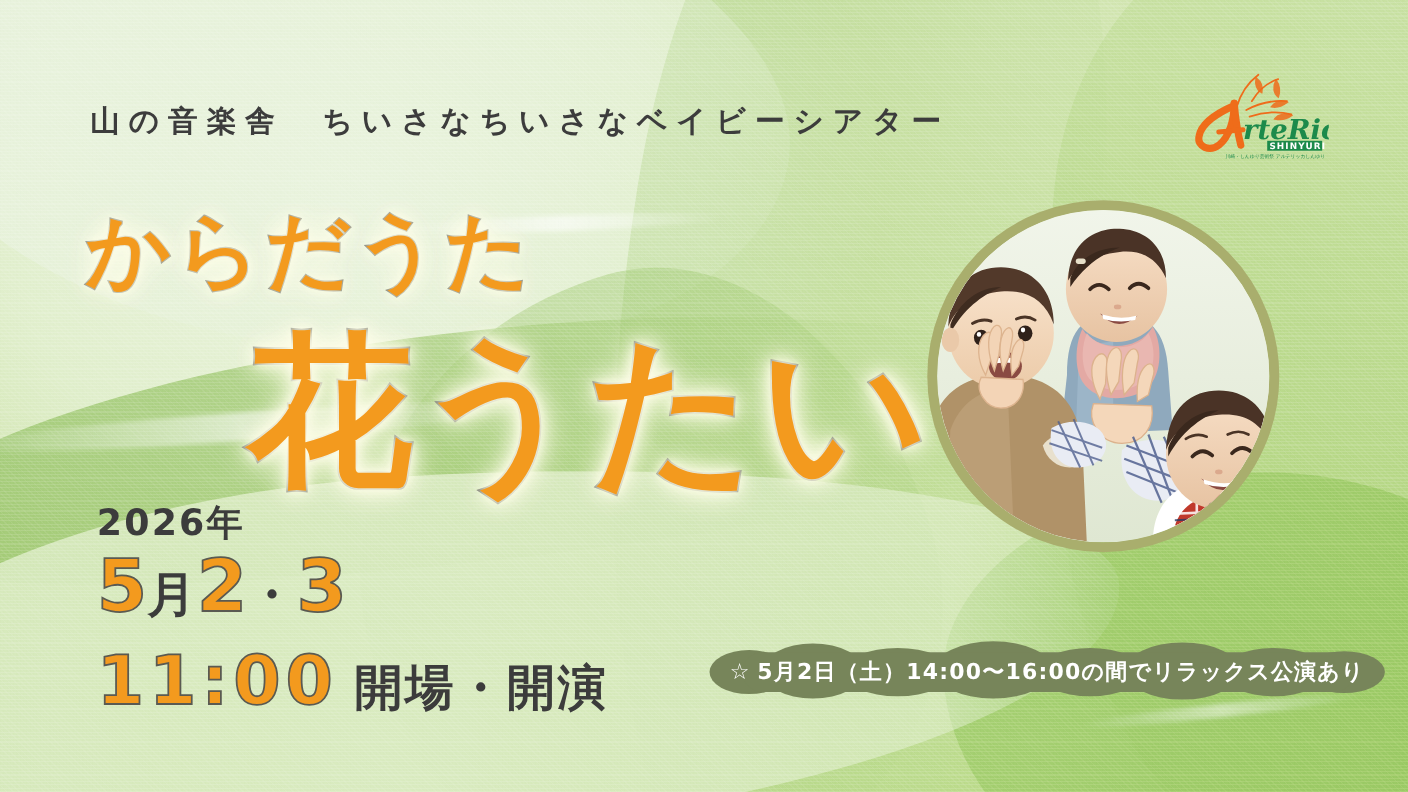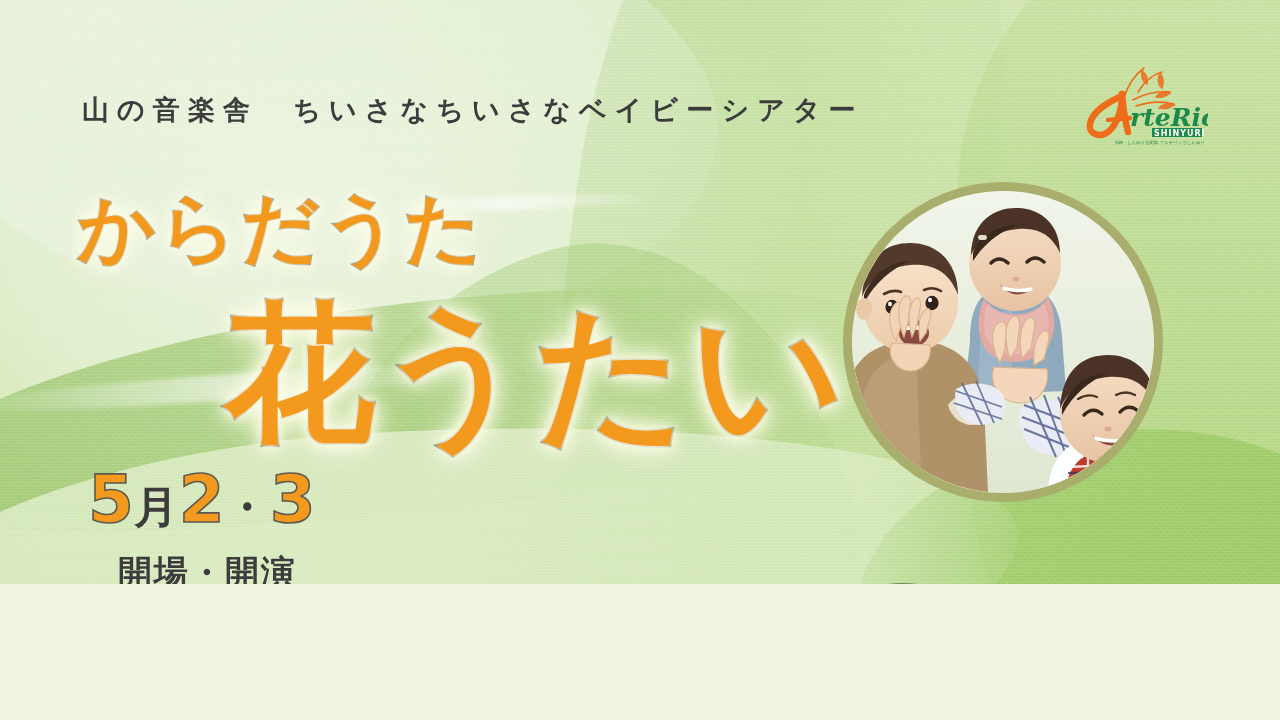--- a/index.html
+++ b/index.html
@@ -4,21 +4,21 @@
 <title>からだうた 花うたい</title>
 <style>
   html,body{margin:0;padding:0;}
   body{
     width:1280px;height:720px;overflow:hidden;
     font-family:"DejaVu Sans","Liberation Sans",sans-serif;
     background:#eef3e2;
   }
 
   #poster{
-    position:relative;width:1280px;height:584px;overflow:hidden;
+    position:relative;width:1280px;height:720px;overflow:hidden;
     background:#cfe3ae;
   }
 
   
   .bg-layer{position:absolute;pointer-events:none;}
 
   .bg-base{
     left:0;top:0;width:1280px;height:720px;
     background:
       linear-gradient(165deg,#d7e8bb 0%,#cfe4ac 38%,#c6e09e 62%,#b8d985 100%);
@@ -161,21 +161,21 @@
   #date-row{
     margin-top:9px;display:flex;align-items:baseline;white-space:nowrap;
     line-height:1;
   }
   #date-row .num{font-size:66px;}
   #date-row .ink{font-size:44px;letter-spacing:.02em;}
   #time-row{
     margin-top:22px;display:flex;align-items:baseline;white-space:nowrap;line-height:1;
   }
   #time-row .num{font-size:62px;letter-spacing:.07em;}
-  #time-row .ink{font-size:34px;letter-spacing:.05em;margin-left:30px;}
+  #time-row .ink{font-size:44px;letter-spacing:.05em;margin-left:15px;}
 </style>
 </head>
 <body>
 
 <div id="poster">
 
   <div class="bg-layer bg-base"></div>
   <div class="bg-layer bg-soft-left"></div>
   <div class="bg-layer bg-stroke-d"></div>
   <div class="bg-layer bg-stroke-right"></div>
@@ -363,33 +363,36 @@
     <div class="bub" style="left:48px;top:2px;width:92px;height:50px;"></div>
     <div class="bub" style="left:122px;top:6px;width:98px;height:44px;"></div>
     <div class="bub" style="left:204px;top:0px;width:108px;height:52px;"></div>
     <div class="bub" style="left:298px;top:6px;width:96px;height:44px;"></div>
     <div class="bub" style="left:378px;top:1px;width:104px;height:52px;"></div>
     <div class="bub" style="left:466px;top:6px;width:94px;height:44px;"></div>
     <div class="bub" style="left:540px;top:9px;width:74px;height:38px;"></div>
     <div class="bub" style="left:30px;top:10px;width:556px;height:36px;border-radius:20px;"></div>
     <div id="relax-text">
       <span id="relax-star">☆</span>
+      <span>5月2日（土）14:00〜16:00の間でリラックス公演あり</span>
     </div>
   </div>
 
   <div id="info">
 
+    <div id="year-row" class="ink">2026年</div>
 
     <div id="date-row">
       <span class="num">5</span>
       <span class="ink">月</span>
       <span class="num">2</span>
       <span class="ink">・</span>
       <span class="num">3</span>
     </div>
 
     <div id="time-row">
+      <span class="num">11:00</span>
       <span class="ink">開場・開演</span>
     </div>
 
   </div>
 
 </div>
 
 </body></html>

